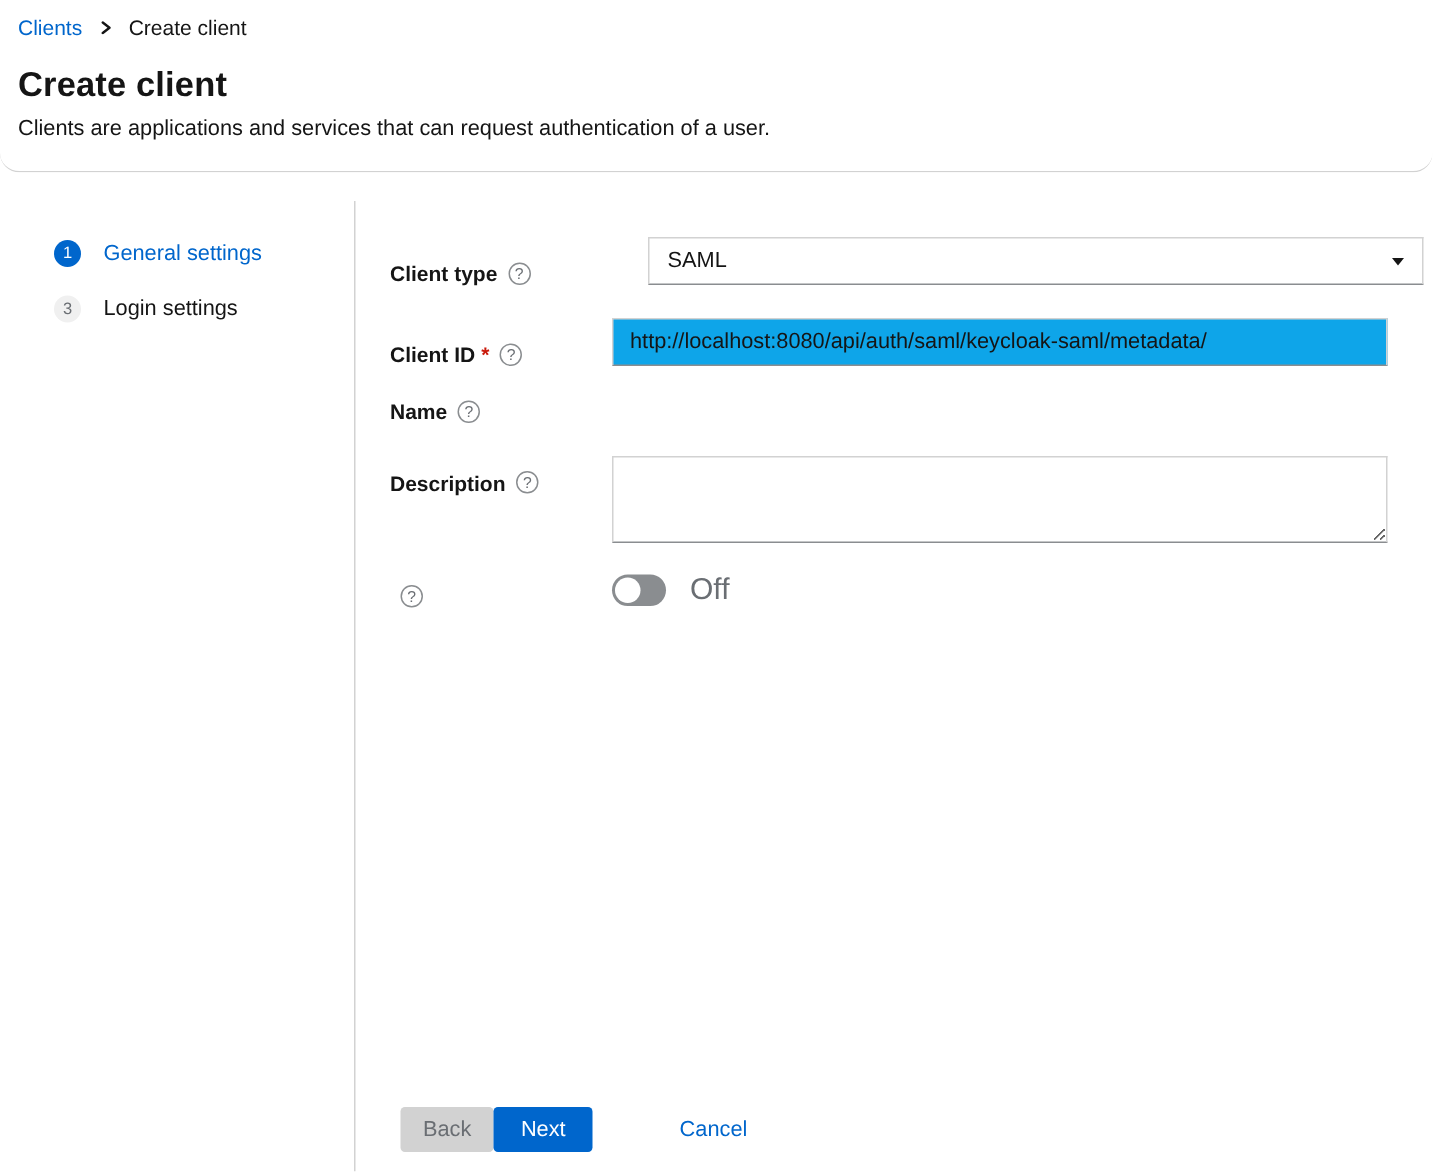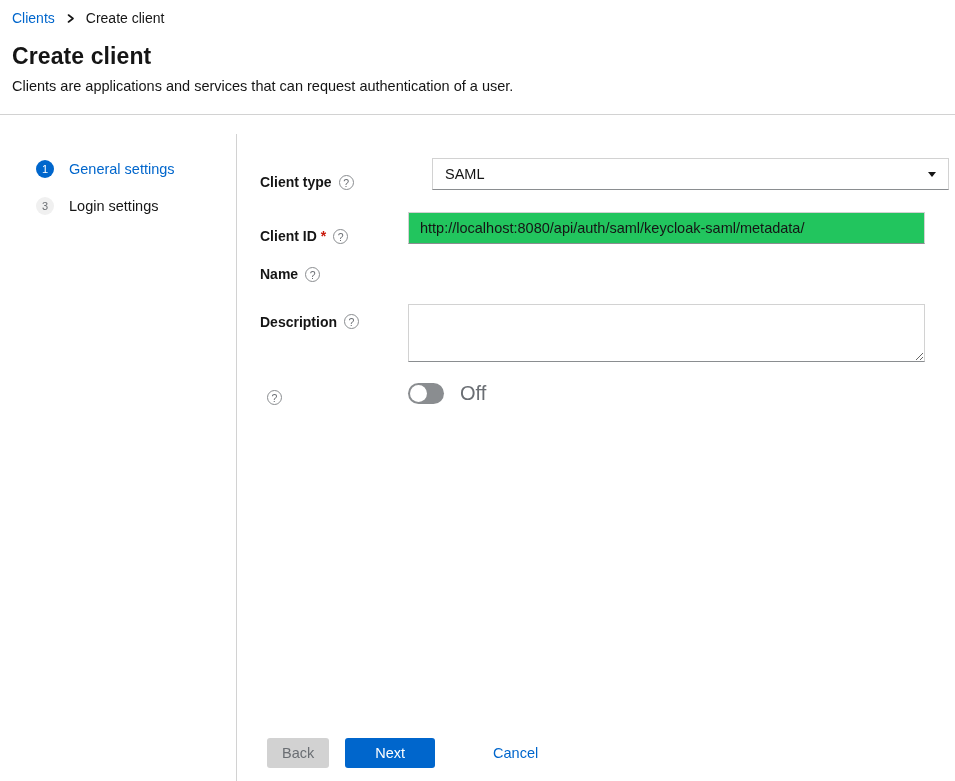--- a/index.html
+++ b/index.html
@@ -12,20 +12,21 @@
     position: relative;
   }
   .page { width: 955px; height: 781px; display: flex; flex-direction: column; }
 
   
   .page-header {
     padding: 11px 12px 0 12px;
     height: 115px;
     border-bottom: 1px solid #d2d2d2;
     flex: 0 0 auto;
+    border-radius: 13px;
   }
   .breadcrumb { display: flex; align-items: center; font-size: 14px; line-height: 14px; }
   .breadcrumb-link { color: #0066CC; text-decoration: none; cursor: pointer; }
   .breadcrumb-sep { display: inline-flex; margin: 0 11px; }
   .breadcrumb-current { color: #151515; }
   .page-title { margin-top: 20px; font-size: 23px; font-weight: 700; line-height: 1; letter-spacing: 0.1px; }
   .page-subtitle { margin-top: 10px; font-size: 14.5px; color: #151515; }
 
   
   .content { flex: 1 1 auto; display: flex; position: relative; min-height: 0; }
@@ -72,21 +73,21 @@
   }
   .caret-down {
     width: 0; height: 0;
     border-left: 4px solid transparent; border-right: 4px solid transparent;
     border-top: 5px solid #151515;
   }
   .text-input {
     width: 100%; height: 32px;
     border: 1px solid #d2d2d2; border-bottom-color: #8a8d90;
     padding: 0 11px; font-size: 14.5px; color: #151515;
-    font-family: "Liberation Sans", sans-serif; outline: none; background: #22c55e;
+    font-family: "Liberation Sans", sans-serif; outline: none; background: #0ea5e9;
   }
   .textarea-input {
     width: 100%; height: 58px;
     border: 1px solid #d2d2d2; border-bottom-color: #8a8d90;
     padding: 6px 11px; font-size: 14.5px; color: #151515;
     font-family: "Liberation Sans", sans-serif; outline: none; background: #fff;
     resize: vertical; display: block;
   }
   .toggle-row { margin-top: -2px; }
   .toggle-wrap { display: flex; align-items: center; }
@@ -105,21 +106,21 @@
     position: absolute; left: 30px; bottom: 13px;
     display: flex; align-items: center;
   }
   .btn {
     height: 30px; border: none; border-radius: 3px;
     font-size: 14.5px; font-family: "Liberation Sans", sans-serif;
     display: inline-flex; align-items: center; justify-content: center;
     cursor: pointer; padding: 0 12px;
   }
   .btn-back { background: #d2d2d2; color: #6a6e73; padding: 0 15px; cursor: default; }
-  .btn-next { background: #0066CC; color: #ffffff; margin-left: 16px; padding: 0 30px; }
+  .btn-next { background: #0066CC; color: #ffffff; padding: 0 18px; }
   .btn-cancel {
     background: transparent; color: #0066CC; margin-left: 46px; padding: 0 12px;
   }
 </style>
 </head>
 <body>
 
 <div class="page">
 
   <header class="page-header">

